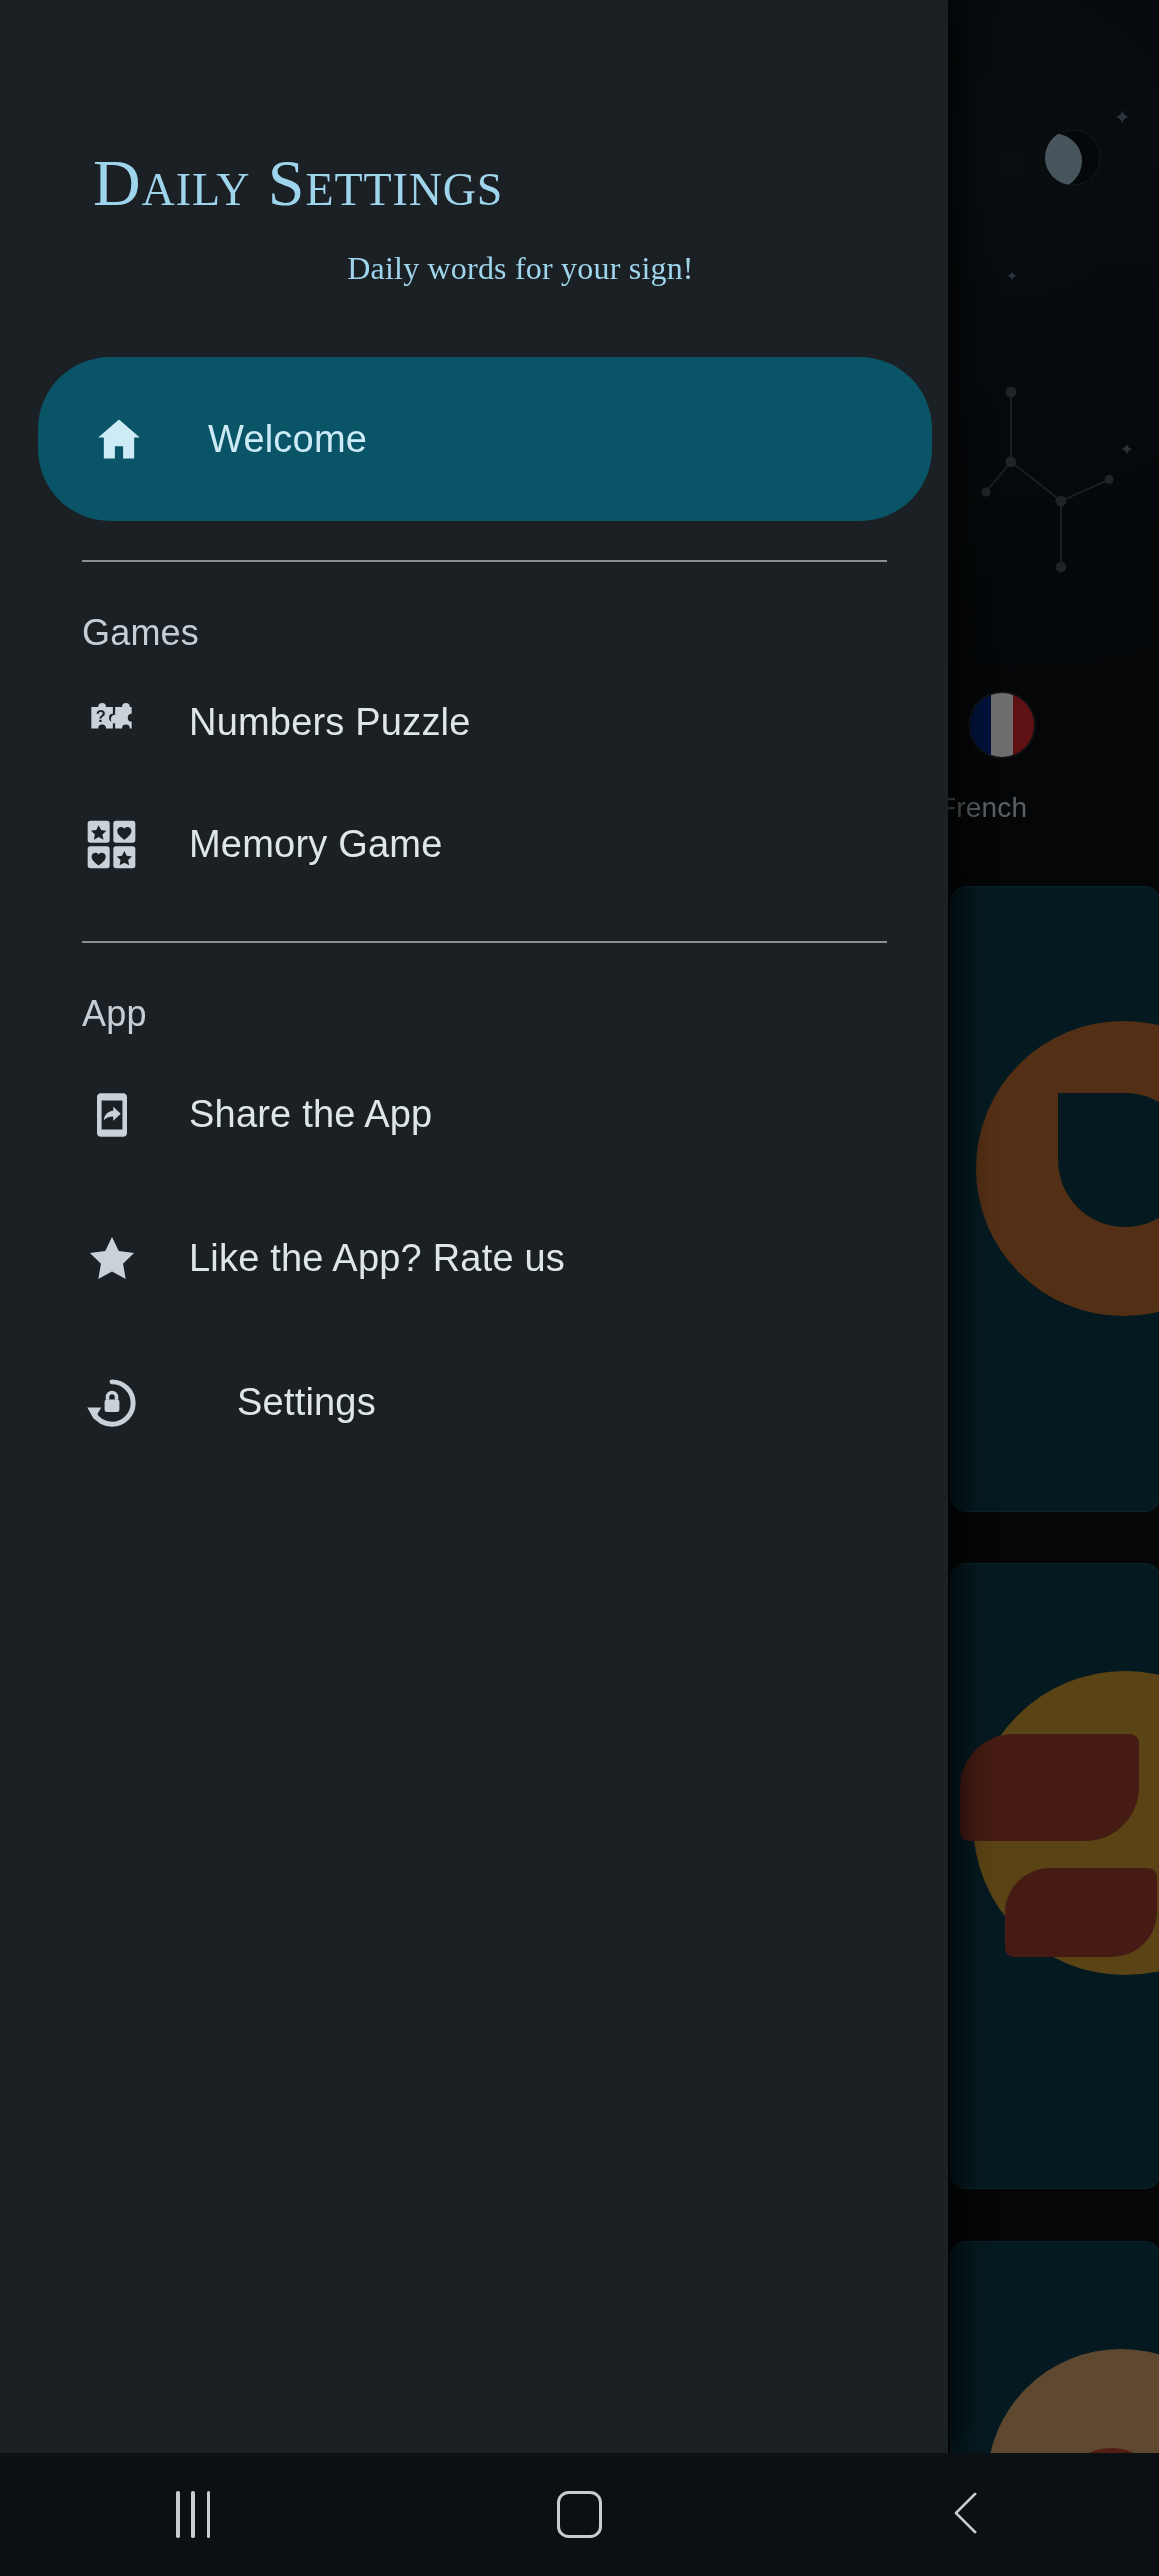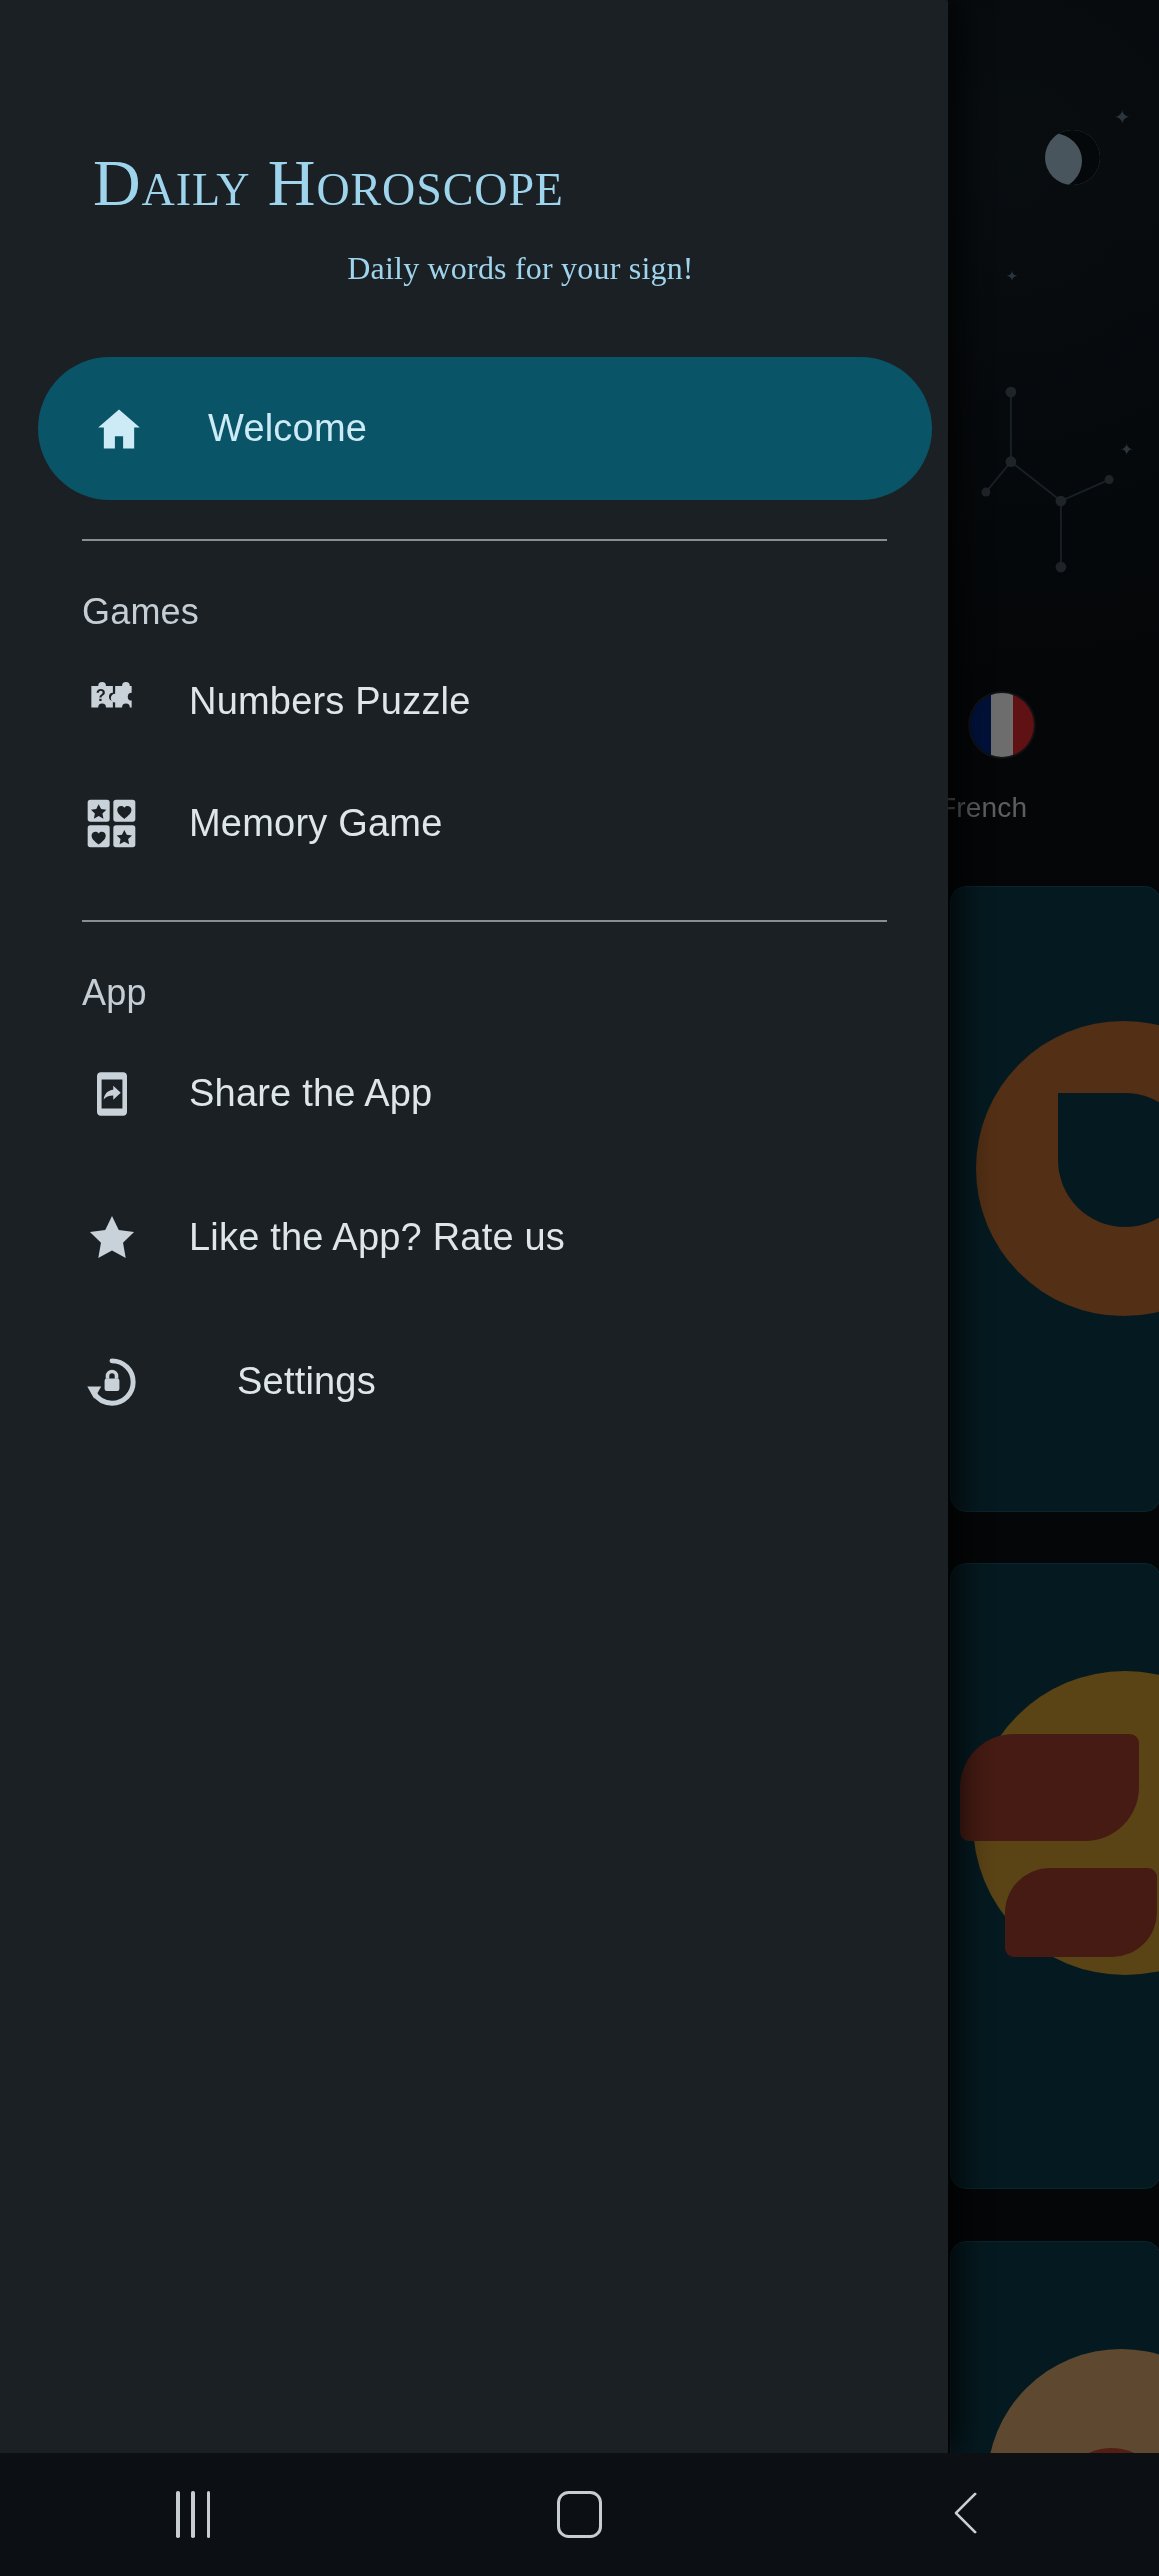--- a/index.html
+++ b/index.html
@@ -67,21 +67,21 @@
     white-space:nowrap;
   }
   .brand p {
     font-family:"Liberation Serif", serif;
     font-size:32px; color:#9fd5ec;
     margin-top:34px; letter-spacing:0.2px;text-align:center;
   }
 
   
   .pill {
-    margin:70px 0 0 38px; width:894px; height:143px;
+    margin:70px 0 0 38px; width:894px; height:164px;
     background:#0a5468; border-radius:72px;
     display:flex; align-items:center; padding-left:55px;
   }
   .pill .pill-label {
     color:#cdeaf7; font-size:38px; margin-left:63px; letter-spacing:0.2px;
   }
 
   .divider { height:1.8px; background:#9aa3a9; opacity:.85; margin:39px 0 0 82px; width:805px; }
   .divider.two { margin-top:43px; width:805px; }
 
@@ -154,21 +154,21 @@
       <div class="zart" style="left:36px; top:107px; width:268px; height:268px; background:#d0a36a;"></div>
       <div class="zart" style="left:107px; top:206px; width:107px; height:107px; background:#b8452e; border-radius:50%;"></div>
     </div>
   </div>
 
   <div id="scrim"></div>
 
   <div id="drawer">
 
     <div class="brand">
-      <h1>Daily Horoscope</h1>
+      <h1>Daily Settings</h1>
       <p>Daily words for your sign!</p>
     </div>
 
     <div class="pill">
       <svg width="52" height="52" viewBox="0 0 24 24" fill="#cdeaf7">
         <path d="M12 3 L2.4 11.3 h2.6 V21 h5.1 v-5.6 h3.8 V21 h5.1 v-9.7 h2.6 Z"></path>
       </svg>
       <span class="pill-label">Welcome</span>
     </div>
 

